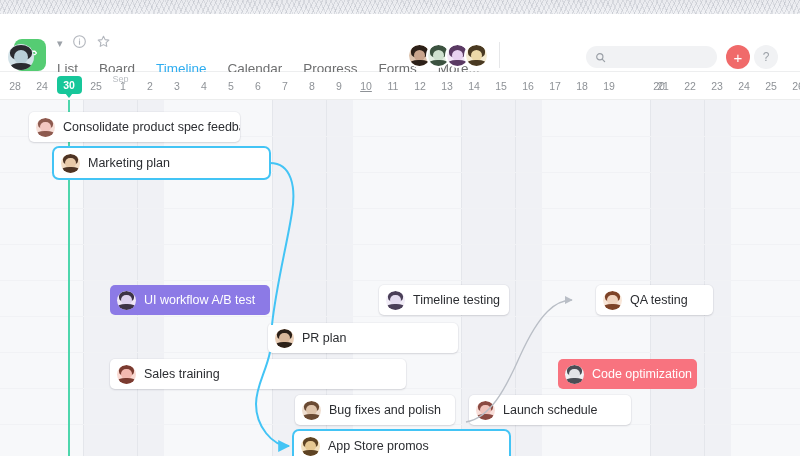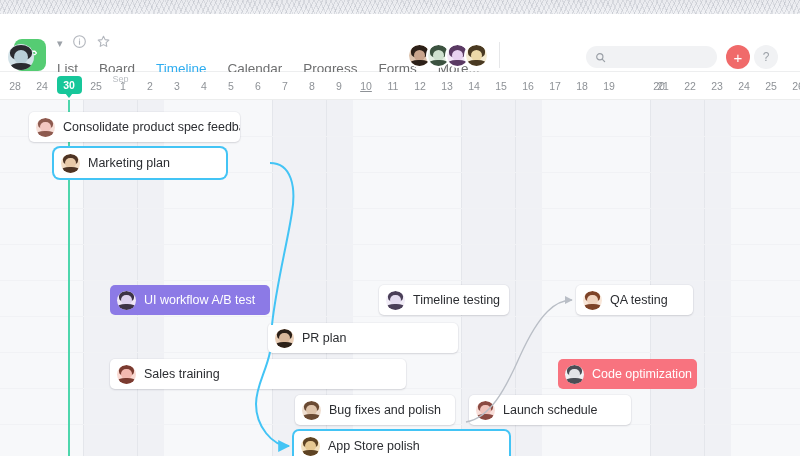--- a/index.html
+++ b/index.html
@@ -270,21 +270,21 @@
     <div class="today-line" id="todayline" style="left: 67.5px;"></div>
     <div id="bars">
         <div class="bar" style="left: 29px; top: 12px; width: 211px;">
           <span class="ava" style="background: rgb(247, 223, 216); position: relative; overflow: hidden;">
             <span style="position:absolute;left:8%;top:2%;width:84%;height:58%;border-radius:50% 50% 42% 42%;background:#8d5a4f;"></span>
             <span style="position:absolute;left:22%;top:22%;width:56%;height:56%;border-radius:50%;background:#f2c6c1;"></span>
             <span style="position:absolute;left:2%;top:72%;width:96%;height:40%;border-radius:46% 46% 0 0;background:#8d5a4f;"></span>
           </span>
           <span class="lbl">Consolidate product spec feedback</span>
         </div>
-        <div class="bar selected" style="left: 54px; top: 48px; width: 172px; border-radius: 6px;">
+        <div class="bar selected" style="left: 54px; top: 48px; width: 215px;">
           <span class="ava" style="background: rgb(242, 220, 196); position: relative; overflow: hidden;">
             <span style="position:absolute;left:8%;top:2%;width:84%;height:58%;border-radius:50% 50% 42% 42%;background:#4e3424;"></span>
             <span style="position:absolute;left:22%;top:22%;width:56%;height:56%;border-radius:50%;background:#e8c9a8;"></span>
             <span style="position:absolute;left:2%;top:72%;width:96%;height:40%;border-radius:46% 46% 0 0;background:#4e3424;"></span>
           </span>
           <span class="lbl">Marketing plan</span>
         </div>
         <div class="bar purple" style="left: 110px; top: 185px; width: 160px;">
           <span class="ava" style="background: rgb(239, 230, 246); position: relative; overflow: hidden;">
             <span style="position:absolute;left:8%;top:2%;width:84%;height:58%;border-radius:50% 50% 42% 42%;background:#3d3346;"></span>
@@ -294,21 +294,21 @@
           <span class="lbl">UI workflow A/B test</span>
         </div>
         <div class="bar" style="left: 379px; top: 185px; width: 130px;">
           <span class="ava" style="background: rgb(241, 236, 247); position: relative; overflow: hidden;">
             <span style="position:absolute;left:8%;top:2%;width:84%;height:58%;border-radius:50% 50% 42% 42%;background:#4a3f58;"></span>
             <span style="position:absolute;left:22%;top:22%;width:56%;height:56%;border-radius:50%;background:#e4dcf0;"></span>
             <span style="position:absolute;left:2%;top:72%;width:96%;height:40%;border-radius:46% 46% 0 0;background:#4a3f58;"></span>
           </span>
           <span class="lbl">Timeline testing</span>
         </div>
-        <div class="bar" style="left: 576px; top: 185px; width: 117px;">
+        <div class="bar" style="left: 596px; top: 185px; width: 117px;">
           <span class="ava" style="background: rgb(248, 230, 216); position: relative; overflow: hidden;">
             <span style="position:absolute;left:8%;top:2%;width:84%;height:58%;border-radius:50% 50% 42% 42%;background:#7d4328;"></span>
             <span style="position:absolute;left:22%;top:22%;width:56%;height:56%;border-radius:50%;background:#f0d4c0;"></span>
             <span style="position:absolute;left:2%;top:72%;width:96%;height:40%;border-radius:46% 46% 0 0;background:#7d4328;"></span>
           </span>
           <span class="lbl">QA testing</span>
         </div>
         <div class="bar" style="left: 268px; top: 223px; width: 190px;">
           <span class="ava" style="background: rgb(234, 207, 184); position: relative; overflow: hidden;">
             <span style="position:absolute;left:8%;top:2%;width:84%;height:58%;border-radius:50% 50% 42% 42%;background:#2c2018;"></span>
@@ -348,21 +348,21 @@
             <span style="position:absolute;left:2%;top:72%;width:96%;height:40%;border-radius:46% 46% 0 0;background:#8a4a42;"></span>
           </span>
           <span class="lbl">Launch schedule</span>
         </div>
         <div class="bar selected" style="left: 294px; top: 331px; width: 215px;">
           <span class="ava" style="background: rgb(242, 224, 189); position: relative; overflow: hidden;">
             <span style="position:absolute;left:8%;top:2%;width:84%;height:58%;border-radius:50% 50% 42% 42%;background:#5e4323;"></span>
             <span style="position:absolute;left:22%;top:22%;width:56%;height:56%;border-radius:50%;background:#e6c892;"></span>
             <span style="position:absolute;left:2%;top:72%;width:96%;height:40%;border-radius:46% 46% 0 0;background:#5e4323;"></span>
           </span>
-          <span class="lbl">App Store polish</span>
+          <span class="lbl">App Store promos</span>
         </div>
       </div>
 
     <svg class="deps svg-face" width="800" height="356">
       <defs>
         <marker id="ah-blue" markerWidth="7" markerHeight="7" refX="5.4" refY="3" orient="auto">
           <path d="M0,0 L6,3 L0,6 z" fill="#43c4f5"></path>
         </marker>
         <marker id="ah-grey" markerWidth="7" markerHeight="7" refX="5.4" refY="3" orient="auto">
           <path d="M0,0 L6,3 L0,6 z" fill="#b9bec6"></path>

